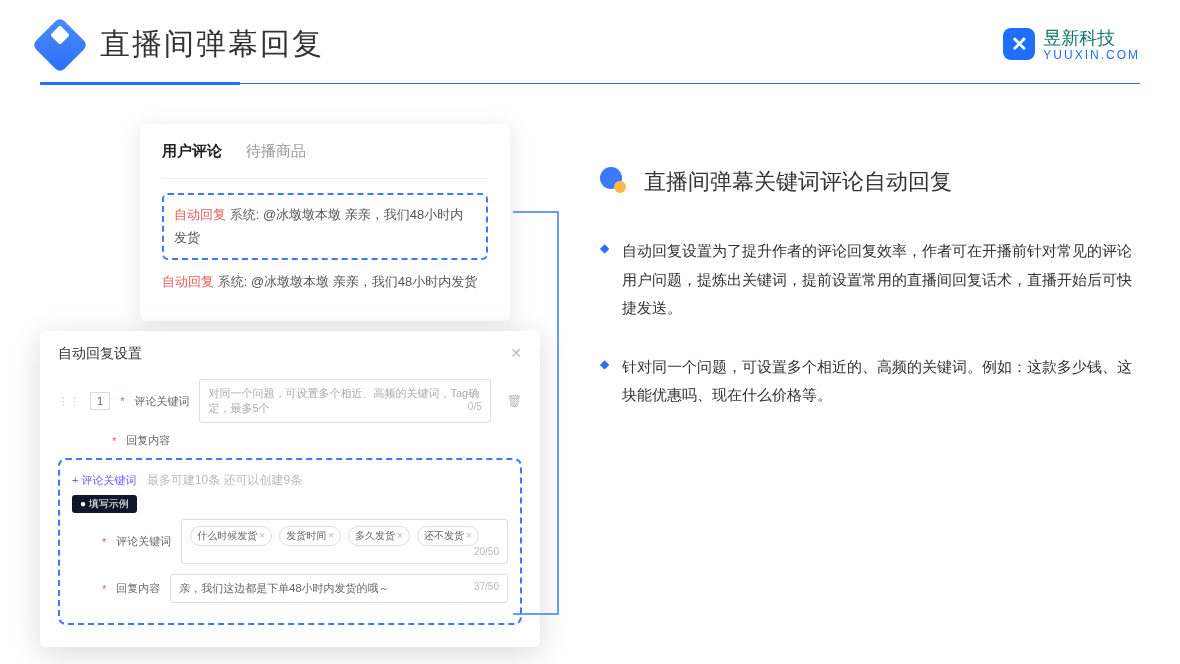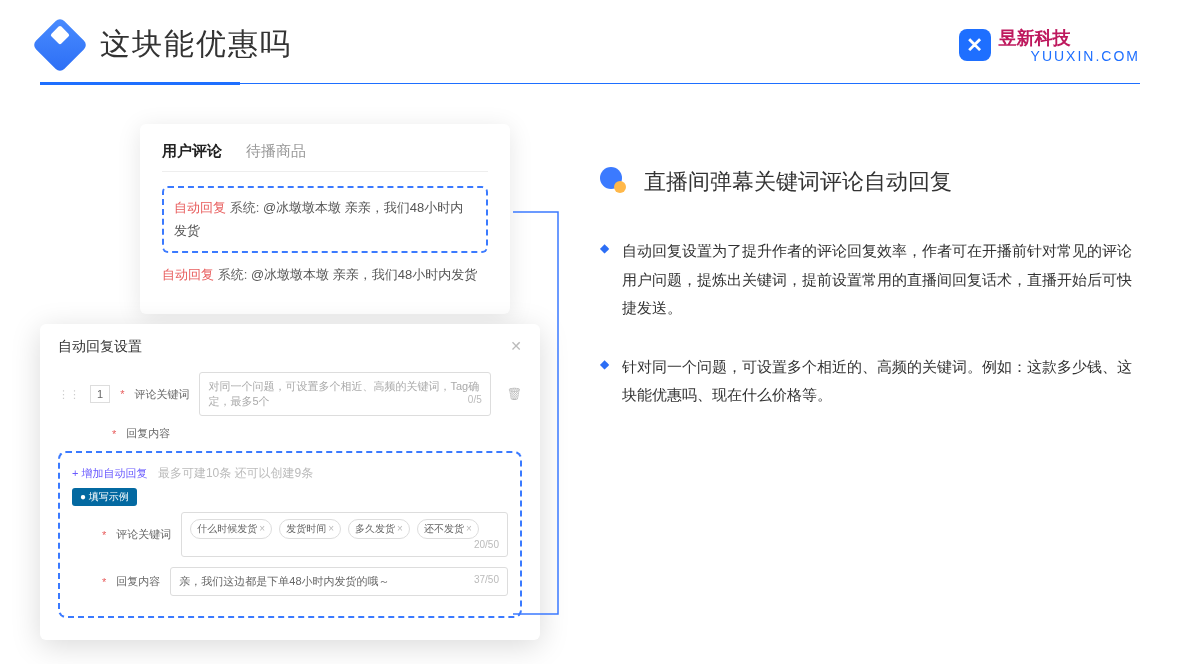--- a/index.html
+++ b/index.html
@@ -5,33 +5,33 @@
 * { margin: 0; padding: 0; box-sizing: border-box; }
 body { width: 1180px; height: 664px; font-family: "Microsoft YaHei", sans-serif; background: #fff; position: relative; }
 
 
 .header { display: flex; align-items: center; padding: 24px 40px 10px 40px; }
 .header-icon { width: 40px; height: 40px; background: linear-gradient(135deg,#4a8cff,#2c6ef5); transform: rotate(45deg); border-radius: 6px; margin-right: 20px; position: relative; }
 .header-icon::after { content: ''; position: absolute; width: 14px; height: 14px; background: #fff; top: 6px; left: 6px; border-radius: 2px; }
 .header-title { font-size: 30px; color: #333; letter-spacing: 2px; font-weight: 500; }
 .brand { position: absolute; right: 40px; top: 26px; display: flex; align-items: center; gap: 8px; }
 .brand-icon { width: 32px; height: 32px; background: #1e6fff; border-radius: 8px; display: flex; align-items: center; justify-content: center; color: #fff; font-size: 20px; font-weight: bold; }
-.brand-text { color: #be185d; font-size: 18px; font-weight: bold; }
-.brand-sub { color: #1e6fff; font-size: 14px; letter-spacing: 2px; margin-top: -2px; margin-left: 32px; }
+.brand-text { color: #0f766e; font-size: 18px; font-weight: normal; }
+.brand-sub { color: #1e6fff; font-size: 12px; letter-spacing: 2px; margin-top: -2px; }
 .hr { height: 1px; background: #1e6fff; margin: 8px 40px 0 40px; position: relative; }
 .hr::before { content: ''; position: absolute; left: 0; top: -1px; width: 200px; height: 3px; background: #1e6fff; }
 
 
 .content { display: flex; gap: 40px; padding: 40px; }
 .left { width: 520px; position: relative; }
 .right { flex: 1; padding-top: 15px; }
 
 
 .card-a { background: #fff; border-radius: 6px; box-shadow: 0 4px 24px rgba(0,0,0,0.1); padding: 18px 22px; width: 370px; margin-left: 100px; }
-.tabs { display: flex; gap: 24px; border-bottom: 1px solid #eee; padding-bottom: 10px; margin-bottom: 14px; font-size: 15px; }
+.tabs { display: flex; gap: 24px; border-bottom: 1px solid #eee; padding-bottom: 17px; margin-bottom: 14px; font-size: 15px; }
 .tab { color: #999; }
 .tab.active { color: #222; font-weight: 600; }
 
 .comment-row { font-size: 13px; line-height: 1.8; color: #555; margin-bottom: 10px; }
 .tag-auto { color: #e85d5d; font-weight: 400; }
 .sys { color: #666; }
 .highlight-dashed { border: 2px dashed #3b7aff; border-radius: 6px; padding: 8px 10px; }
 
 
 .card-b { background: #fff; border-radius: 6px; box-shadow: 0 6px 30px rgba(0,0,0,0.15); padding: 14px 18px 22px 18px; width: 500px; margin-top: 10px; position: relative; }
@@ -42,21 +42,21 @@
 .num-box { border: 1px solid #ddd; padding: 2px 6px; font-size: 11px; color: #666; }
 .dot-req { color: #e85d5d; }
 .label { color: #666; }
 .input { flex: 1; border: 1px solid #ddd; border-radius: 3px; padding: 6px 8px; font-size: 11px; color: #aaa; position: relative; min-width: 0; }
 .count { color: #bbb; font-size: 10px; float: right; }
 .trash { color: #bbb; font-size: 12px; margin-left: 6px; }
 
 .dashed-panel { border: 2px dashed #3b7aff; border-radius: 8px; padding: 10px 12px; margin-top: 10px; }
 .link-add { color: #6a5bff; font-size: 11px; }
 .hint-tiny { color: #bbb; font-size: 12px; margin-left: 6px; }
-.badge-example { background: #0369a1; color: #fff; font-size: 10px; padding: 2px 8px; border-radius: 3px; display: inline-block; margin: 6px 0; }
+.badge-example { background: #0f172a; color: #fff; font-size: 10px; padding: 2px 8px; border-radius: 3px; display: inline-block; margin: 6px 0; }
 
 .tag-chip { border: 1px solid #ddd; border-radius: 10px; padding: 2px 6px; font-size: 10px; color: #666; margin-right: 4px; display: inline-block; }
 .tag-chip .x { color: #bbb; margin-left: 2px; }
 
 
 .connector { position: absolute; top: 80px; left: 473px; width: 60px; height: 420px; pointer-events: none; }
 
 
 .section-title { display: flex; align-items: flex-start; gap: 20px; margin-bottom: 40px; margin-top: 28px; }
 .bullet-icon { width: 24px; height: 24px; position: relative; }
@@ -66,21 +66,21 @@
 
 .bullet-list li { list-style: none; position: relative; padding-left: 22px; font-size: 15px; color: #333; line-height: 1.9; }
 .bullet-list { margin-bottom: 30px; }
 .bullet-list li::before { content: '◆'; position: absolute; left: 0; top: 0; color: #2c6ef5; font-size: 12px; }
 </style>
 </head>
 <body>
 
 <div class="header">
   <div class="header-icon"></div>
-  <div class="header-title">这块能优惠吗</div>
+  <div class="header-title">直播间弹幕回复</div>
   <div class="brand">
     <div class="brand-icon">✕</div>
     <div>
       <div class="brand-text">昱新科技</div>
       <div class="brand-sub">YUUXIN.COM</div>
     </div>
   </div>
 </div>
 <div class="hr"></div>
 
@@ -122,21 +122,21 @@
         <span class="trash">🗑</span>
       </div>
 
       <div class="form-row" style="padding-left:54px;">
         <span class="dot-req">*</span>
         <span class="label">回复内容</span>
       </div>
 
       <div class="dashed-panel">
         <div>
-          <span class="link-add">+ 增加自动回复</span>
+          <span class="link-add">+ 评论关键词</span>
           <span class="hint-tiny">最多可建10条 还可以创建9条</span>
         </div>
         <div class="badge-example">● 填写示例</div>
 
         <div class="form-row" style="padding-left:30px;">
           <span class="dot-req">*</span>
           <span class="label">评论关键词</span>
           <div class="input" style="color:#666;">
             <span class="tag-chip"><span>什么时候发货</span><span class="x">×</span></span>
             <span class="tag-chip"><span>发货时间</span><span class="x">×</span></span>

